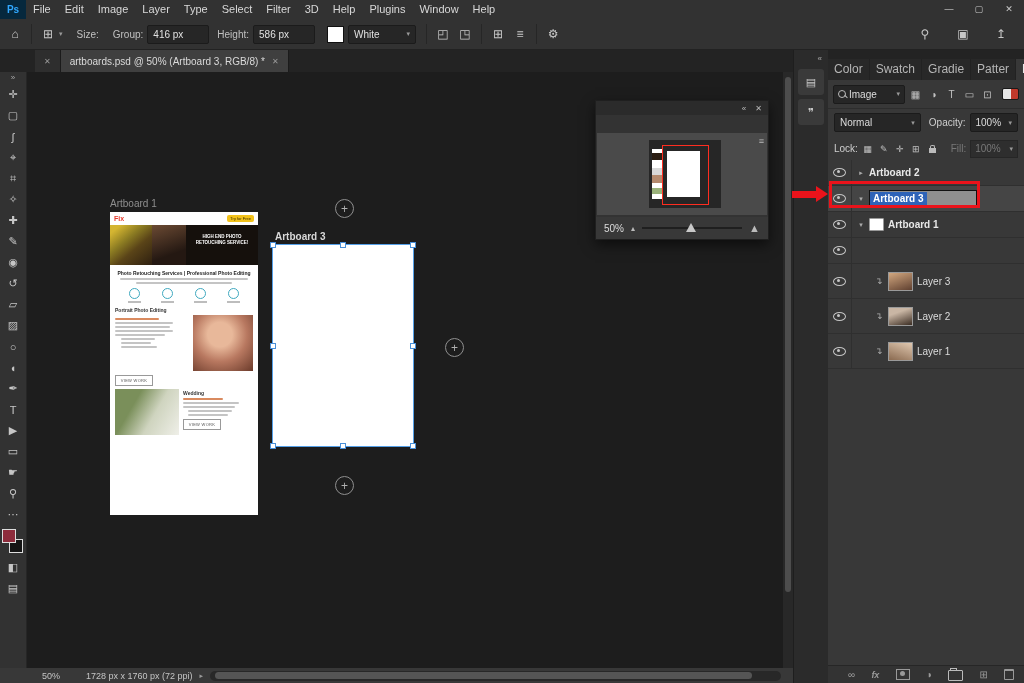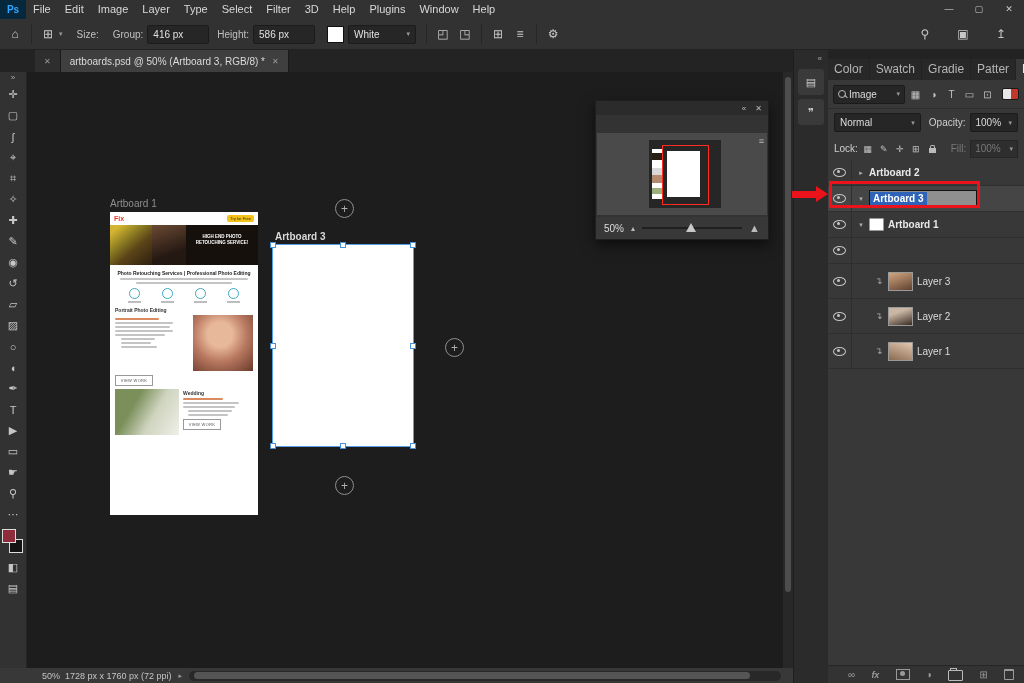--- a/index.html
+++ b/index.html
@@ -87,21 +87,21 @@
   .nav-slider{flex:1;height:2px;background:#1f1f1f;position:relative}
   .nav-thumb{position:absolute;left:44%;top:-4px;width:0;height:0;border-left:5px solid transparent;border-right:5px solid transparent;border-bottom:9px solid #c8c8c8}
   .nz{font-size:8px;color:#bbb}
   .nz.big{font-size:11px}
 
   
   .vscroll{position:absolute;left:783px;top:72px;width:10px;height:596px;background:#282828;z-index:3}
   .vthumb{position:absolute;left:2px;top:5px;width:6px;height:515px;background:#4d4d4d;border-radius:3px}
   .bottombar{position:absolute;left:0;top:668px;width:793px;height:15px;background:#383838;display:flex;align-items:center;font-size:9px;color:#c4c4c4;z-index:4}
   .bb-zoom{margin-left:42px}
-  .bb-info{margin-left:5px;white-space:nowrap}
+  .bb-info{margin-left:26px;white-space:nowrap}
   .bb-chev{margin:0 7px;font-size:7px;color:#999}
   .hscroll{flex:1;height:10px;background:#282828;margin-right:12px;position:relative;border-radius:5px}
   .hthumb{position:absolute;left:5px;top:1px;width:94%;height:7px;background:#555;border-radius:4px}
 
   
   .strip{position:absolute;left:793px;top:50px;width:35px;height:633px;background:#2b2b2b;border-left:1px solid #1e1e1e;z-index:4;box-sizing:border-box}
   .strip-collapse{text-align:right;padding:4px 6px 2px;font-size:8px;color:#aaa}
   .strip-btn{width:26px;height:26px;margin:4px auto;background:#3a3a3a;border-radius:3px;display:flex;align-items:center;justify-content:center;font-size:11px;color:#c8c8c8}
 
   

